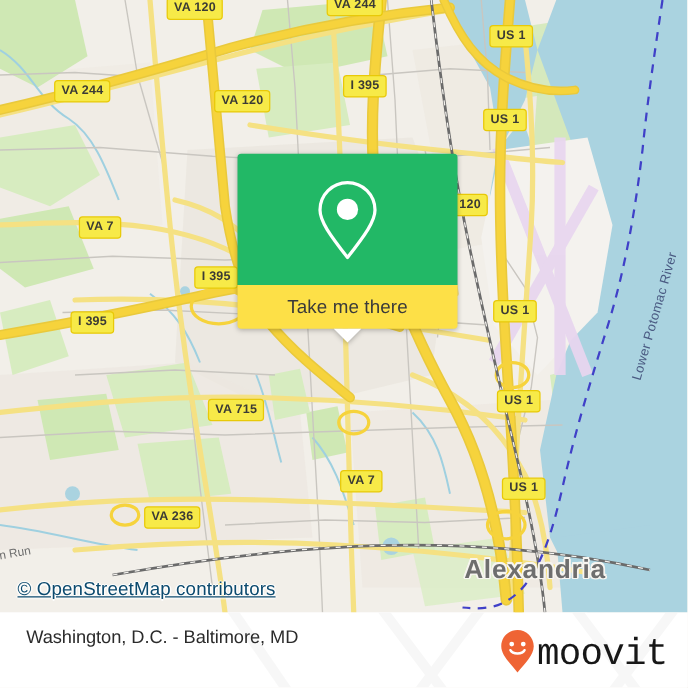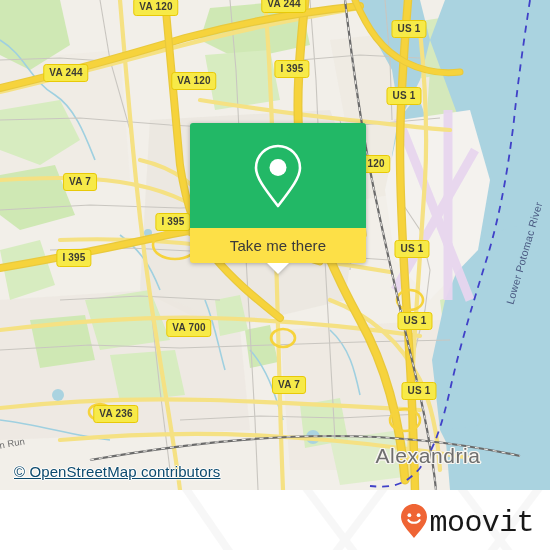--- a/index.html
+++ b/index.html
@@ -334,27 +334,27 @@
       <div class="shield" style="left:66px;  top:73px;">VA 244</div>
       <div class="shield" style="left:194px; top:81px;">VA 120</div>
       <div class="shield" style="left:292px; top:69px;">I 395</div>
       <div class="shield" style="left:404px; top:96px;">US 1</div>
       <div class="shield" style="left:80px;  top:182px;">VA 7</div>
       <div class="shield" style="left:173px; top:222px;">I 395</div>
       <div class="shield" style="left:368px; top:164px;">VA 120</div>
       <div class="shield" style="left:74px;  top:258px;">I 395</div>
       <div class="shield" style="left:412px; top:249px;">US 1</div>
       <div class="shield" style="left:415px; top:321px;">US 1</div>
-      <div class="shield" style="left:189px; top:328px;">VA 700</div>
+      <div class="shield" style="left:189px; top:328px;">VA 715</div>
       <div class="shield" style="left:289px; top:385px;">VA 7</div>
       <div class="shield" style="left:419px; top:391px;">US 1</div>
-      <div class="shield" style="left:116px; top:414px;">VA 236</div>
+      <div class="shield" style="left:138px; top:414px;">VA 236</div>
     </div>
 
-    <div class="place-label" style="left:428px; top:456px;">Alexandria</div>
+    <div class="place-label" style="left:428px; top:456px;font-weight:bold;">Alexandria</div>
 
     <div class="river-label" style="left:524px; top:253px; transform: translate(-50%,-50%) rotate(-74deg);">Lower Potomac River</div>
 
     <div class="stream-label" style="left:12px; top:443px; transform: translate(-50%,-50%) rotate(-10deg);">n Run</div>
 
     <div class="attribution">© OpenStreetMap contributors</div>
 
     <div class="callout">
       <div class="callout-top">
         <span>
@@ -377,20 +377,21 @@
       <g stroke="#f0f0f0" stroke-width="8" fill="none">
         <line x1="300" y1="-10" x2="360" y2="70"></line>
         <line x1="390" y1="-10" x2="330" y2="70"></line>
         <line x1="455" y1="-10" x2="515" y2="70"></line>
         <line x1="545" y1="-10" x2="485" y2="70"></line>
         <line x1="180" y1="-10" x2="235" y2="70"></line>
       </g>
     </svg>
 
     <div class="footer-text">
+      <div>Washington, D.C. - Baltimore, MD</div>
     </div>
 
     <div class="brand">
       <span>
         <svg width="28" height="36" viewBox="0 0 28 36">
           <path d="M14 1 C6.8 1 1 6.8 1 14 C1 21 8 27.5 14 35 C20 27.5 27 21 27 14 C27 6.8 21.2 1 14 1 Z" fill="#ef6434"></path>
           <circle cx="9.4" cy="12.2" r="1.9" fill="#ffffff"></circle>
           <circle cx="18.6" cy="12.2" r="1.9" fill="#ffffff"></circle>
           <path d="M8.4 17.2 C10.2 20.6 17.8 20.6 19.6 17.2" stroke="#ffffff" stroke-width="2.1" fill="none" stroke-linecap="round"></path>
         </svg>

